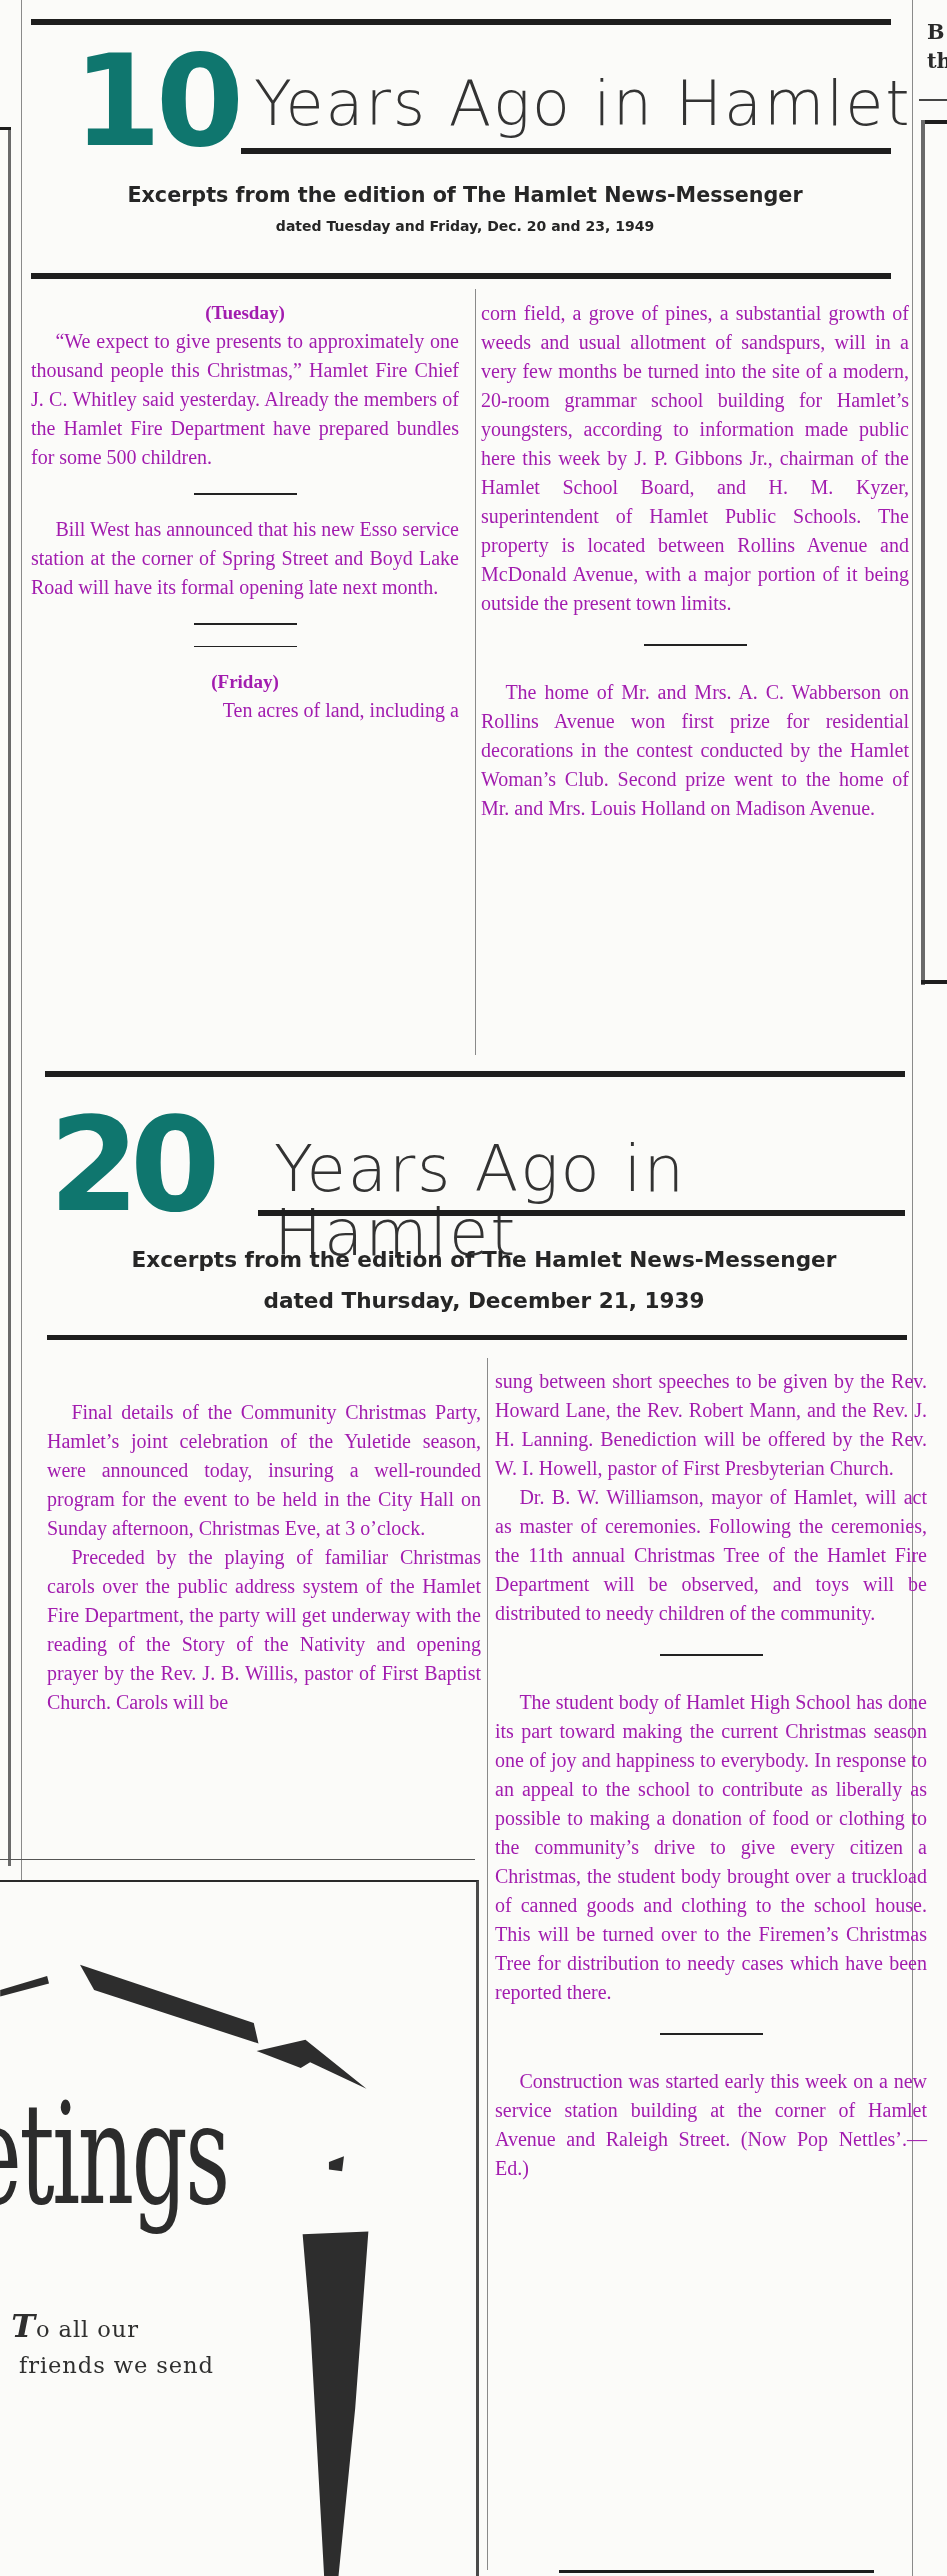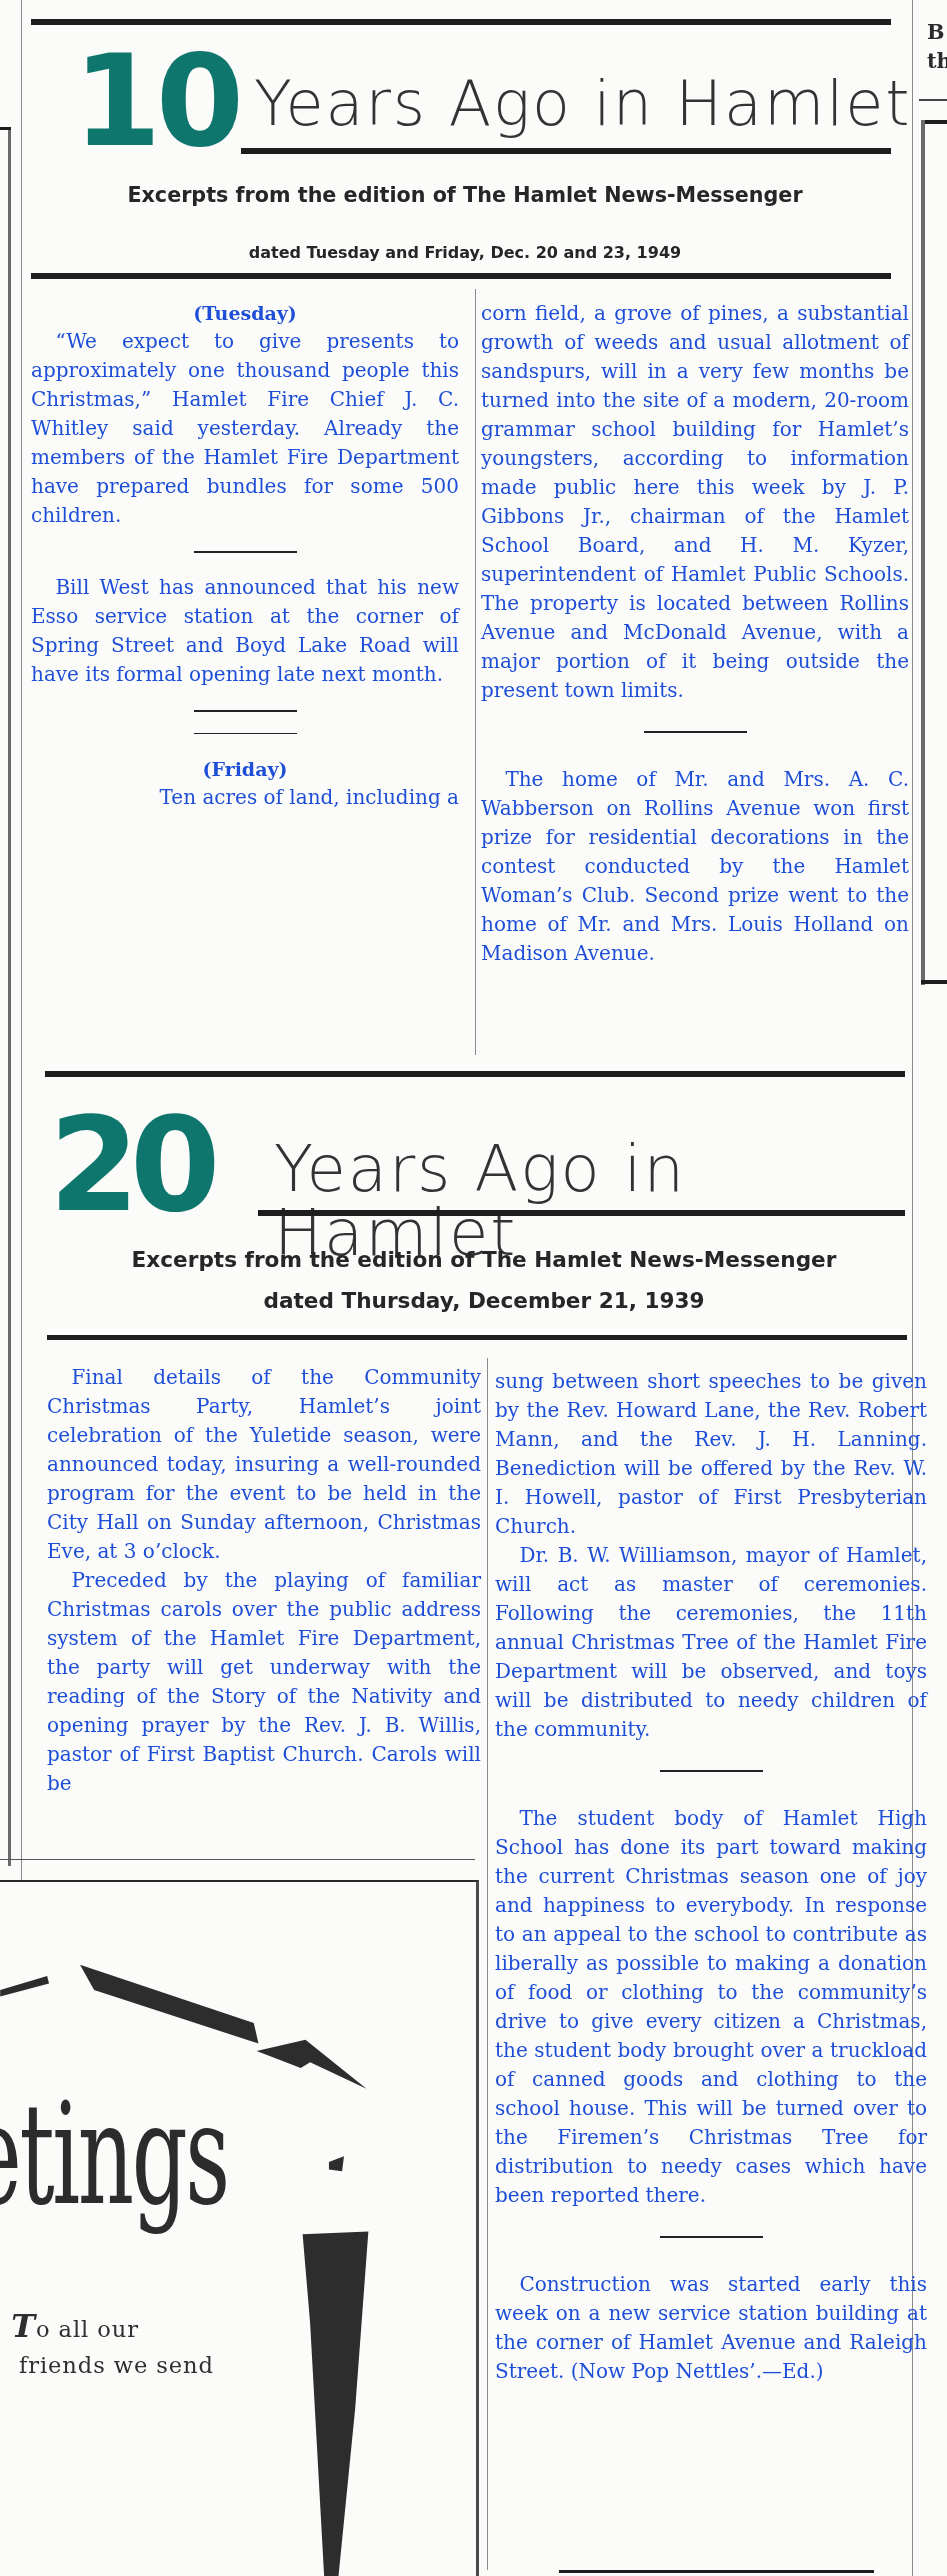--- a/index.html
+++ b/index.html
@@ -25,21 +25,21 @@
   .sub {
     position: absolute; left: 28px; width: 874px; text-align: center;
     font-family: "DejaVu Sans", "Liberation Sans", sans-serif; font-weight: bold;
     font-size: 21.6px; color: #262626; line-height: 41px;
   }
   .sub2 { left: 47px; width: 874px; }
 
   
   .col {
     position: absolute; font-size: 20px; line-height: 29px;
-    text-align: justify; color: #1d4ed8;
+    text-align: justify; color: #a21caf; font-family: Liberation Serif, serif;
   }
   .col p { margin: 0; text-indent: 24.4px; }
   .col p.noindent { text-indent: 0; }
   .dayhead { text-align: center; font-weight: bold; font-size: 19px; line-height: 28px; text-indent: 0 !important; margin: 0; }
   .sep { width: 103px; height: 1.9px; background: #222; margin: 20.7px auto 20.7px auto; }
   .sep.big { margin: 26px auto 32px auto; }
 
   .peek { position: absolute; font-weight: bold; font-size: 20.7px; line-height: 29px; color: #2a2a2a; }
 
   
@@ -70,21 +70,21 @@
 <div class="vline" style="left:912px; top:0px; width:0.9px; height:2576px;"></div>
 
 <section>
   <div class="rule" style="left:31px; top:19px; width:860px; height:5.6px;"></div>
 
   <div class="big-num" style="left:73px; top:38px; font-size:127px; font-weight:bold;">10</div>
   <div class="head-title" style="left:254px; top:73px; font-size:62px;">Years Ago in Hamlet</div>
   <div class="rule" style="left:241px; top:148px; width:650px; height:5.6px;"></div>
 
   <div class="sub" style="top:175px; font-size:20.7px;">Excerpts from the edition of The Hamlet News-Messenger</div>
-  <div class="sub" style="top:232px; font-size:16px;">dated Tuesday and Friday, Dec. 20 and 23, 1949</div>
+  <div class="sub" style="top:206px; font-size:14px;">dated Tuesday and Friday, Dec. 20 and 23, 1949</div>
   <div class="rule" style="left:31px; top:273px; width:860px; height:5.6px;"></div>
 
   <div class="vline" style="left:475px; top:289px; width:0.9px; height:766px;"></div>
 
   <div class="col" style="left:31px; top:299px; width:428px;">
     <p class="dayhead">(Tuesday)</p>
     <p>“We expect to give presents to approximately one thousand people this Christmas,” Hamlet Fire Chief J. C. Whitley said yesterday. Already the members of the Hamlet Fire Department have prepared bundles for some 500 children.</p>
     <div class="sep"></div>
     <p>Bill West has announced that his new Esso service station at the corner of Spring Street and Boyd Lake Road will have its formal opening late next month.</p>
     <div class="sep"></div>
@@ -106,21 +106,21 @@
   <div class="big-num" style="left:49px; top:1100px; font-size:130px; font-weight:700; letter-spacing:-9.4px;">20</div>
   <div class="head-title" style="left:274px; top:1137px; font-size:64px;">Years Ago in Hamlet</div>
   <div class="rule" style="left:258px; top:1210px; width:647px; height:5.6px;"></div>
 
   <div class="sub sub2" style="top:1239px;">Excerpts from the edition of The Hamlet News-Messenger</div>
   <div class="sub sub2" style="top:1280px;">dated Thursday, December 21, 1939</div>
   <div class="rule" style="left:47px; top:1335px; width:860px; height:4.7px;"></div>
 
   <div class="vline" style="left:487px; top:1358px; width:0.9px; height:1212px;"></div>
 
-  <div class="col" style="left:47px; top:1363px; width:434px;">
+  <div class="col" style="left:47px; top:1398px; width:434px;">
     <p>Final details of the Community Christmas Party, Hamlet’s joint celebration of the Yuletide season, were announced today, insuring a well-rounded program for the event to be held in the City Hall on Sunday afternoon, Christmas Eve, at 3 o’clock.</p>
     <p>Preceded by the playing of familiar Christmas carols over the public address system of the Hamlet Fire Department, the party will get underway with the reading of the Story of the Nativity and opening prayer by the Rev. J. B. Willis, pastor of First Baptist Church. Carols will be</p>
   </div>
 
   <div class="col" style="left:495px; top:1367px; width:432px;">
     <p class="noindent">sung between short speeches to be given by the Rev. Howard Lane, the Rev. Robert Mann, and the Rev. J. H. Lanning. Benediction will be offered by the Rev. W. I. Howell, pastor of First Presbyterian Church.</p>
     <p>Dr. B. W. Williamson, mayor of Hamlet, will act as master of ceremonies. Following the ceremonies, the 11th annual Christmas Tree of the Hamlet Fire Department will be observed, and toys will be distributed to needy children of the community.</p>
     <div class="sep big"></div>
     <p>The student body of Hamlet High School has done its part toward making the current Christmas season one of joy and happiness to everybody. In response to an appeal to the school to contribute as liberally as possible to making a donation of food or clothing to the community’s drive to give every citizen a Christmas, the student body brought over a truckload of canned goods and clothing to the school house. This will be turned over to the Firemen’s Christmas Tree for distribution to needy cases which have been reported there.</p>
     <div class="sep big"></div>

